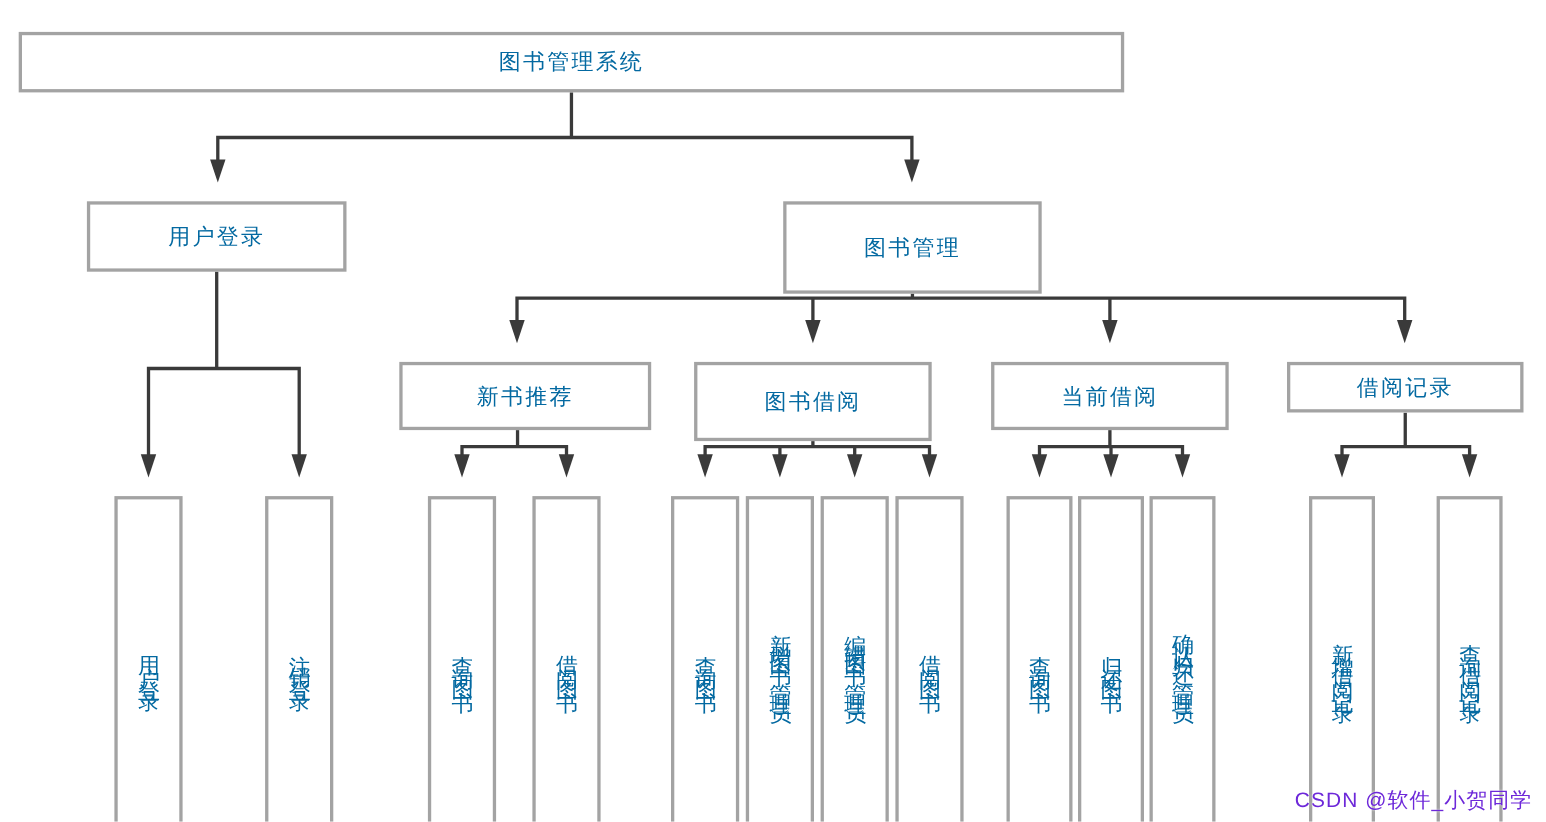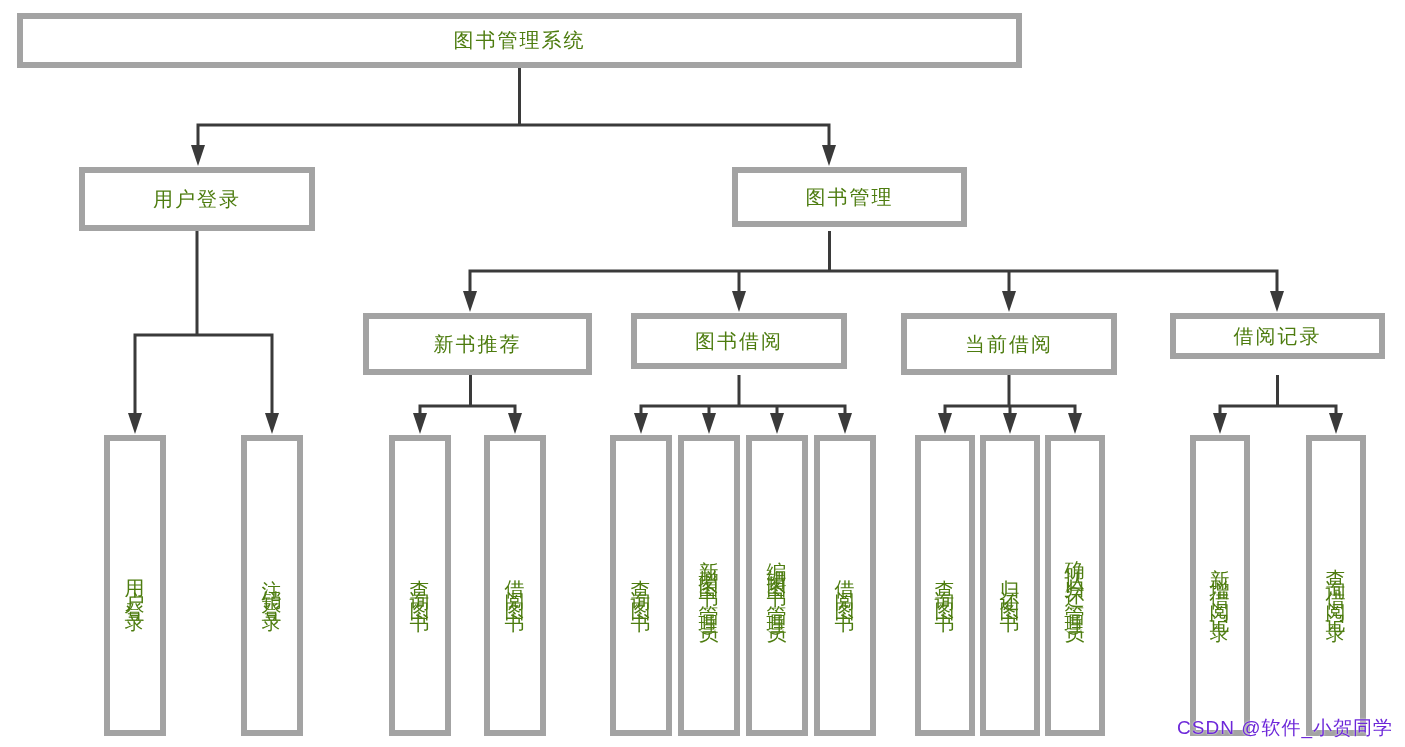--- a/index.html
+++ b/index.html
@@ -6,26 +6,27 @@
   .stage{
     position:relative;
     width:1405px;height:747px;
     background:#ffffff;
     font-family:"Liberation Sans","DejaVu Sans",sans-serif;
     overflow:hidden;
   }
   .box{
     position:absolute;
     box-sizing:border-box;
-    border:6px solid #a3a3a3;
+    border:3px solid #a3a3a3;
     background:#ffffff;
     display:flex;
     align-items:center;
     justify-content:center;
-    color:#4d7c0f;
+    color:#0369a1;
+    margin-top:16px;
   }
   .h-label{
     font-size:20px;
     letter-spacing:2px;
     white-space:nowrap;
   }
   .v-label{
     writing-mode:vertical-rl;
     text-orientation:mixed;
     font-size:20px;
@@ -99,28 +100,28 @@
     </g>
   </svg>
 
   <div class="box" style="left:17px;top:13px;width:1005px;height:55px;">
     <span class="h-label">图书管理系统</span>
   </div>
 
   <div class="box" style="left:79px;top:167px;width:236px;height:64px;">
     <span class="h-label">用户登录</span>
   </div>
-  <div class="box" style="left:732px;top:167px;width:235px;height:60px;">
+  <div class="box" style="left:712px;top:167px;width:235px;height:84px;">
     <span class="h-label">图书管理</span>
   </div>
 
   <div class="box" style="left:363px;top:313px;width:229px;height:62px;">
     <span class="h-label">新书推荐</span>
   </div>
-  <div class="box" style="left:631px;top:313px;width:216px;height:56px;">
+  <div class="box" style="left:631px;top:313px;width:216px;height:72px;">
     <span class="h-label">图书借阅</span>
   </div>
   <div class="box" style="left:901px;top:313px;width:216px;height:62px;">
     <span class="h-label">当前借阅</span>
   </div>
   <div class="box" style="left:1170px;top:313px;width:215px;height:46px;">
     <span class="h-label">借阅记录</span>
   </div>
 
   <div class="box" style="left:104px;top:435px;width:62px;height:301px;">

